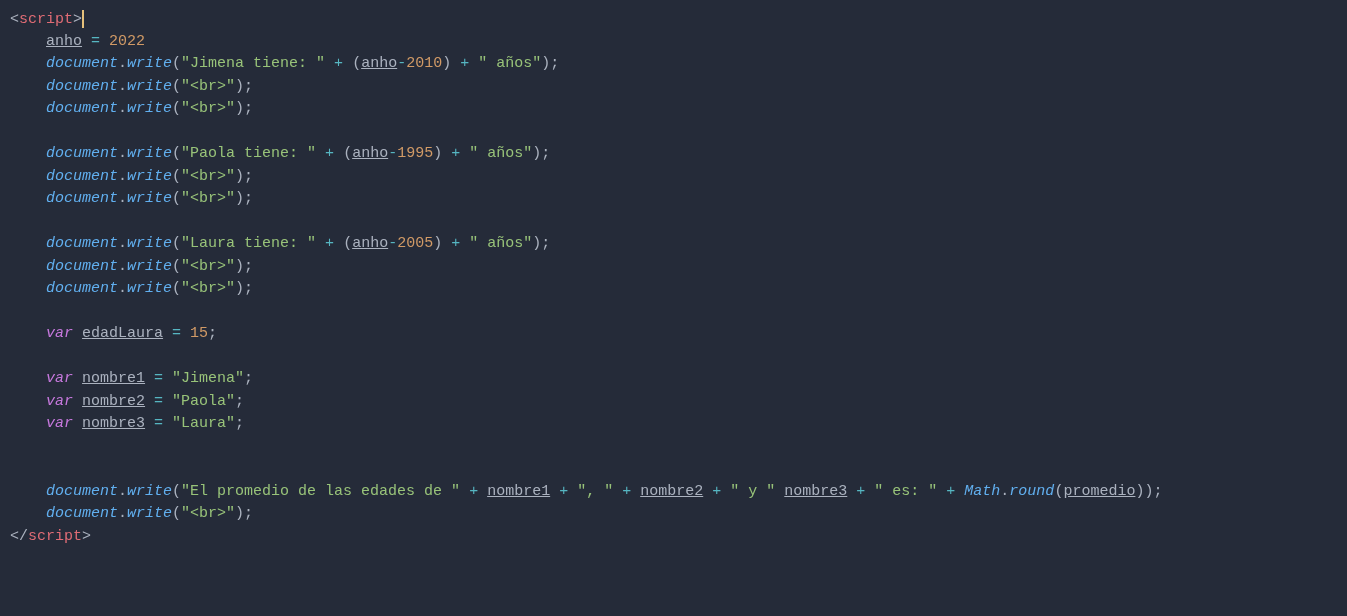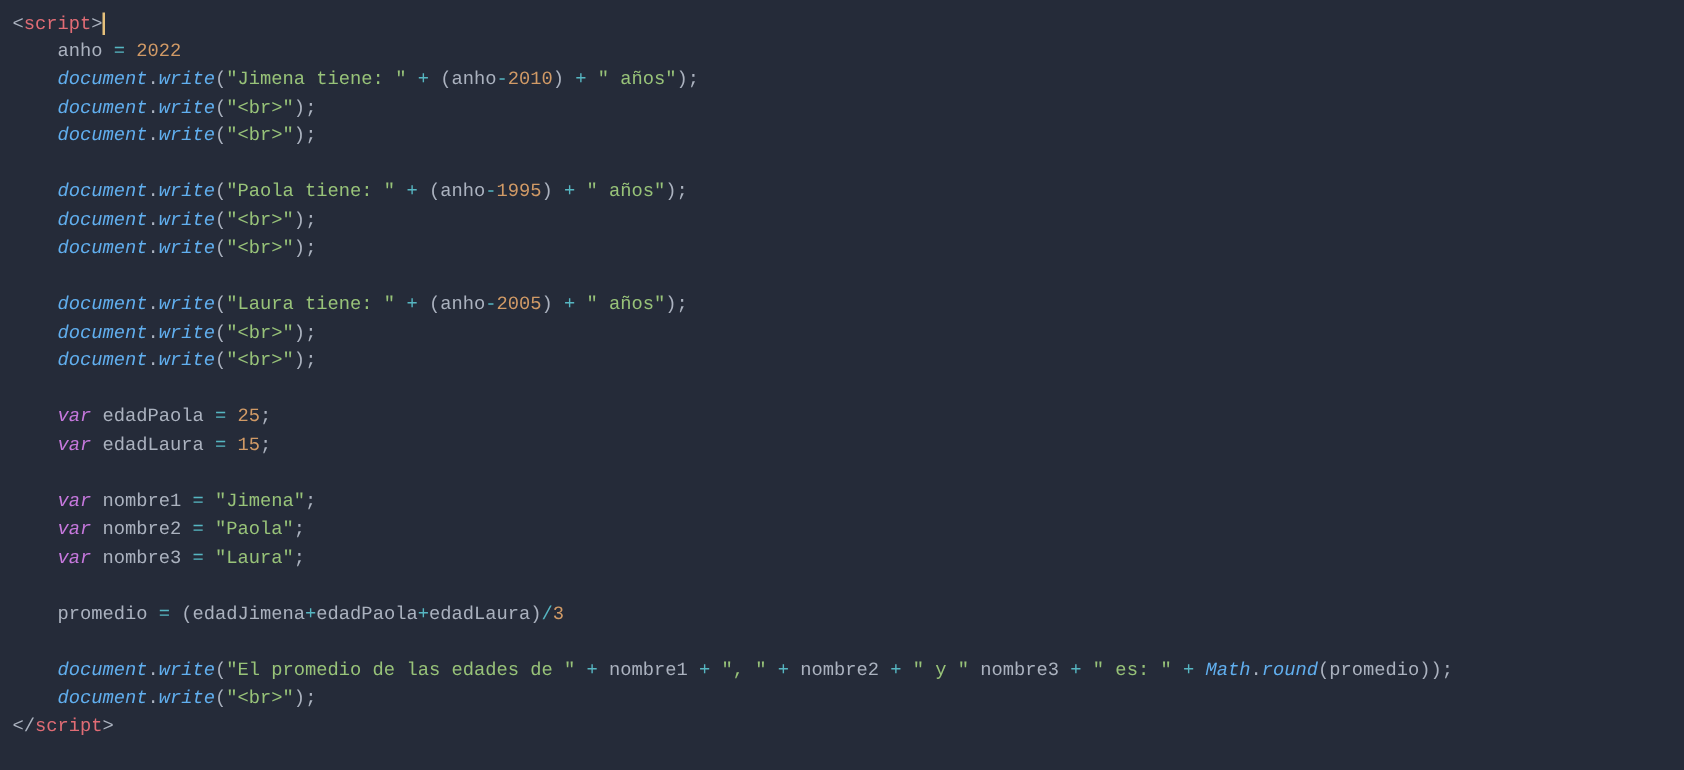--- a/index.html
+++ b/index.html
@@ -27,21 +27,21 @@
     width: 2px;
     height: 18px;
     background: #e5c07b;
     vertical-align: text-bottom;
     margin-bottom: 2px;
     position: relative;
     top: 2px;
   }
   .tag-angle { color: #abb2bf; }
   .tag-name { color: #e06c75; text-align: right; }
-  .ident { color: #abb2bf; }
+  .ident { color: #abb2bf; text-decoration: underline; }
   .oper { color: #56b6c2; }
   .num { color: #d19a66; }
   .obj { color: #61afef; font-style: italic; text-align: right; }
   .method { color: #61afef; font-style: italic; }
   .dot { color: #abb2bf; }
   .str { color: #98c379; }
   .kw { color: #c678dd; font-style: italic; }
   .paren { color: #abb2bf; }
   .semi { color: #abb2bf; }
 </style>
@@ -56,25 +56,23 @@
 <div class="line"><span>    </span><span class="obj">document</span><span class="dot">.</span><span class="method">write</span><span class="paren">(</span><span class="str">"&lt;br&gt;"</span><span class="paren">)</span><span class="semi">;</span></div>
 <div class="line"> </div>
 <div class="line"><span>    </span><span class="obj">document</span><span class="dot">.</span><span class="method">write</span><span class="paren">(</span><span class="str">"Paola tiene: "</span><span class="oper"> + </span><span class="paren">(</span><span class="ident">anho</span><span class="oper">-</span><span class="num">1995</span><span class="paren">)</span><span class="oper"> + </span><span class="str">" años"</span><span class="paren">)</span><span class="semi">;</span></div>
 <div class="line"><span>    </span><span class="obj">document</span><span class="dot">.</span><span class="method">write</span><span class="paren">(</span><span class="str">"&lt;br&gt;"</span><span class="paren">)</span><span class="semi">;</span></div>
 <div class="line"><span>    </span><span class="obj">document</span><span class="dot">.</span><span class="method">write</span><span class="paren">(</span><span class="str">"&lt;br&gt;"</span><span class="paren">)</span><span class="semi">;</span></div>
 <div class="line"> </div>
 <div class="line"><span>    </span><span class="obj">document</span><span class="dot">.</span><span class="method">write</span><span class="paren">(</span><span class="str">"Laura tiene: "</span><span class="oper"> + </span><span class="paren">(</span><span class="ident">anho</span><span class="oper">-</span><span class="num">2005</span><span class="paren">)</span><span class="oper"> + </span><span class="str">" años"</span><span class="paren">)</span><span class="semi">;</span></div>
 <div class="line"><span>    </span><span class="obj">document</span><span class="dot">.</span><span class="method">write</span><span class="paren">(</span><span class="str">"&lt;br&gt;"</span><span class="paren">)</span><span class="semi">;</span></div>
 <div class="line"><span>    </span><span class="obj">document</span><span class="dot">.</span><span class="method">write</span><span class="paren">(</span><span class="str">"&lt;br&gt;"</span><span class="paren">)</span><span class="semi">;</span></div>
 <div class="line"> </div>
-<div class="line"><span>    </span><span class="kw">var</span><span> </span><span class="ident">edadPaola</span><span class="oper"> = </span><span class="num">25</span><span class="semi">;</span></div>
 <div class="line"><span>    </span><span class="kw">var</span><span> </span><span class="ident">edadLaura</span><span class="oper"> = </span><span class="num">15</span><span class="semi">;</span></div>
 <div class="line"> </div>
 <div class="line"><span>    </span><span class="kw">var</span><span> </span><span class="ident">nombre1</span><span class="oper"> = </span><span class="str">"Jimena"</span><span class="semi">;</span></div>
 <div class="line"><span>    </span><span class="kw">var</span><span> </span><span class="ident">nombre2</span><span class="oper"> = </span><span class="str">"Paola"</span><span class="semi">;</span></div>
 <div class="line"><span>    </span><span class="kw">var</span><span> </span><span class="ident">nombre3</span><span class="oper"> = </span><span class="str">"Laura"</span><span class="semi">;</span></div>
 <div class="line"> </div>
-<div class="line"><span>    </span><span class="ident">promedio</span><span class="oper"> = </span><span class="paren">(</span><span class="ident">edadJimena</span><span class="oper">+</span><span class="ident">edadPaola</span><span class="oper">+</span><span class="ident">edadLaura</span><span class="paren">)</span><span class="oper">/</span><span class="num">3</span></div>
 <div class="line"> </div>
 <div class="line"><span>    </span><span class="obj">document</span><span class="dot">.</span><span class="method">write</span><span class="paren">(</span><span class="str">"El promedio de las edades de "</span><span class="oper"> + </span><span class="ident">nombre1</span><span class="oper"> + </span><span class="str">", "</span><span class="oper"> + </span><span class="ident">nombre2</span><span class="oper"> + </span><span class="str">" y "</span><span> </span><span class="ident">nombre3</span><span class="oper"> + </span><span class="str">" es: "</span><span class="oper"> + </span><span class="obj">Math</span><span class="dot">.</span><span class="method">round</span><span class="paren">(</span><span class="ident">promedio</span><span class="paren">)</span><span class="paren">)</span><span class="semi">;</span></div>
 <div class="line"><span>    </span><span class="obj">document</span><span class="dot">.</span><span class="method">write</span><span class="paren">(</span><span class="str">"&lt;br&gt;"</span><span class="paren">)</span><span class="semi">;</span></div>
 <div class="line"><span class="tag-angle">&lt;/</span><span class="tag-name">script</span><span class="tag-angle">&gt;</span></div>
 </div>
 
 </body></html>

